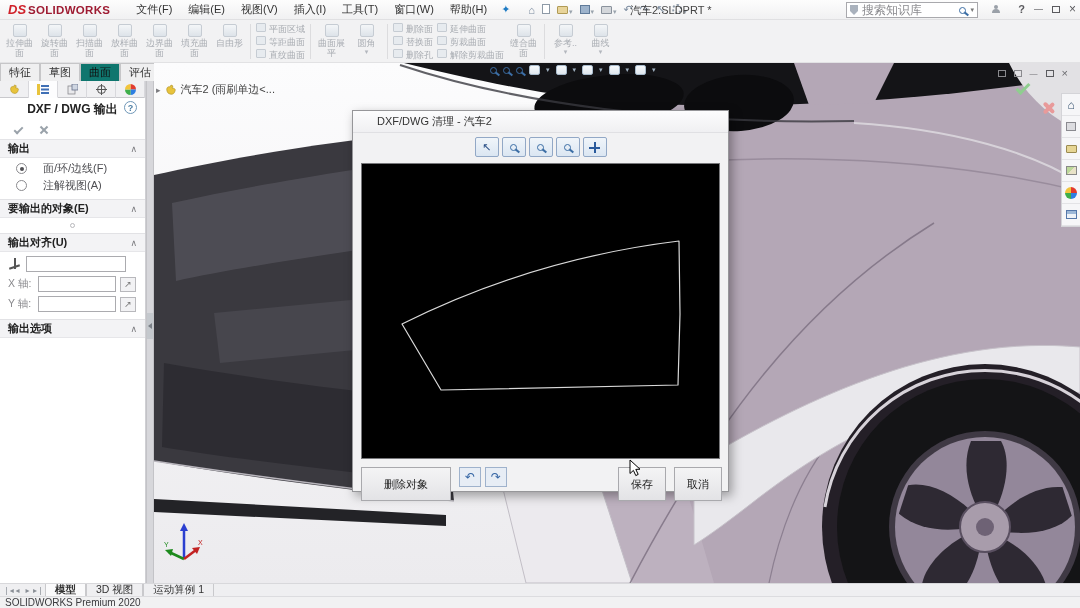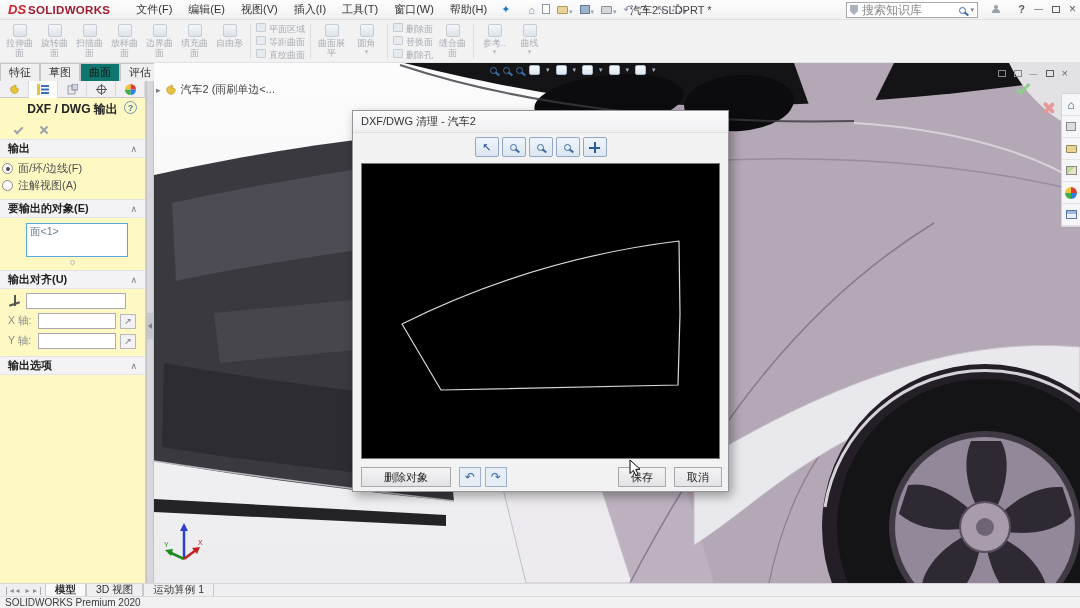--- a/index.html
+++ b/index.html
@@ -70,59 +70,59 @@
 .tp-box{width:10px;height:9px;border:1px solid #8a8a90;background:#dcdce0}
 .tp-folder{width:11px;height:8px;border:1px solid #9a8a50;background:#e6d594;border-radius:1px}
 .tp-img{width:11px;height:9px;border:1px solid #888;background:linear-gradient(135deg,#bcd89a 50%,#e8e2c8 50%)}
 .tp-table{width:11px;height:9px;border:1px solid #5577aa;background:linear-gradient(#9db8d8 3px,#eef2f8 3px)}
 #triad{position:absolute;left:10px;top:458px}
 #splitter{position:absolute;left:146px;top:81px;width:8px;height:502px;background:#d7d7db;border-left:1px solid #c3c3c7;border-right:1px solid #c3c3c7}
 #splitter .grip{position:absolute;left:0px;top:232px;width:6px;height:26px;background:#c4c8cd;display:flex;align-items:center;justify-content:center}
 #splitter .tri{width:0;height:0;border-top:3px solid transparent;border-bottom:3px solid transparent;border-right:4px solid #7a7f86}
 
 
-#leftpanel{position:absolute;left:0;top:81px;width:146px;height:502px;background:#fef9c3;border-right:1px solid #cfcfd3}
+#leftpanel{position:absolute;left:0;top:81px;width:146px;height:502px;background:#ffffff;border-right:1px solid #cfcfd3}
 #pmtabs{height:17px;display:flex;border-bottom:1px solid #c9c9cd;background:#f0f0f2}
 .pmtab{width:29px;height:17px;display:flex;align-items:center;justify-content:center;border-right:1px solid #d8d8dc}
 .pmtab.active{background:#fdfdfe;border-bottom:1px solid #fdfdfe}
 #pmtitle{height:22px;display:flex;align-items:center;justify-content:center;gap:6px;font-weight:bold;font-size:12px;color:#222;position:relative}
 #pmhelp{position:absolute;right:8px;top:3px;width:13px;height:13px;border:1px solid #6f97b8;border-radius:50%;color:#4a7da3;font-size:9px;display:flex;align-items:center;justify-content:center;font-weight:bold}
 #pmactions{height:20px;display:flex;align-items:center;gap:16px;padding-left:14px;border-bottom:1px solid #e4e4e7}
 .gck{display:inline-block;width:9px;height:5px;border-left:2px solid #9aa2aa;border-bottom:2px solid #9aa2aa;transform:rotate(-45deg)}
 .gx{position:relative;display:inline-block;width:9px;height:9px}
 .gx::before,.gx::after{content:"";position:absolute;left:4px;top:0;width:2px;height:10px;background:#9aa2aa}
 .gx::before{transform:rotate(45deg)}.gx::after{transform:rotate(-45deg)}
 .sechead{height:18px;display:flex;align-items:center;justify-content:space-between;padding:0 8px;font-weight:bold;color:#222;background:#f3f3f5;border-bottom:1px solid #e6e6e9}
 .sechead .chev{font-weight:normal;color:#7a7a7e;font-size:9px}
 .secbody{padding:2px 0 5px 0;border-bottom:1px solid #e2e2e5}
-.radiorow{display:flex;align-items:center;gap:5px;height:17px;padding-left:2px;color:#4e4e52}
+.radiorow{display:flex;align-items:center;gap:16px;height:17px;padding-left:16px;color:#4e4e52}
 .radio{width:11px;height:11px;border:1px solid #8a8a8e;border-radius:50%;background:#fff;position:relative;flex:none}
 .radio.sel::after{content:"";position:absolute;left:2.5px;top:2.5px;width:4px;height:4px;border-radius:50%;background:#4f4f53}
 #selbox{margin:3px 0 0 26px;width:102px;height:34px;background:#fff;border:1.5px solid #5aa7dc;padding:1px 3px;color:#6b7e90;font-size:10.5px}
 .grip-dot{width:5px;height:5px;border:1px solid #b8b8bc;border-radius:50%;margin:3px auto 0 auto}
 .alnrow{display:flex;align-items:center;gap:4px;height:20px;padding-left:8px}
 .alnrow .lbl{width:26px;color:#8a8a8e;font-size:10.5px}
 .pminput{width:78px;height:16px;background:#fff;border:1px solid #ababaf}
 .pminput.wide{width:100px}
 .axbtn{width:16px;height:15px;border:1px solid #b8b8bc;background:#f2f2f4;color:#777;font-size:9px;display:flex;align-items:center;justify-content:center}
 .csicon{width:14px;height:14px;position:relative;flex:none}
 .csicon::before{content:"";position:absolute;left:6px;top:1px;width:2px;height:11px;background:#555}
 .csicon::after{content:"";position:absolute;left:1px;top:9px;width:11px;height:2px;background:#555;transform:rotate(-18deg)}
 
 
 #dialog{position:absolute;left:352px;top:110px;width:377px;height:382px;background:#f2f2f3;border:1px solid #969699;box-shadow:3px 4px 10px rgba(0,0,0,.35)}
-#dlg-title{height:22px;display:flex;align-items:center;padding-left:8px;background:linear-gradient(#fcfcfd,#f0f0f2);border-bottom:1px solid #e0e0e3;color:#333}
+#dlg-title{height:22px;display:flex;align-items:center;padding-left:24px;background:linear-gradient(#fcfcfd,#f0f0f2);border-bottom:1px solid #e0e0e3;color:#333}
 #dlg-toolbar{height:28px;display:flex;align-items:center;justify-content:center;gap:3px}
 .dbtn{width:24px;height:20px;border:1px solid #92a8c6;background:linear-gradient(#f0f5fa,#dbe6f2);border-radius:2px;display:flex;align-items:center;justify-content:center;color:#2a4f86;font-size:11px}
 .pan{position:relative;width:11px;height:11px}
 .pan::before{content:"";position:absolute;left:5px;top:0;width:2px;height:11px;background:#2a5a9c}
 .pan::after{content:"";position:absolute;left:0;top:5px;width:11px;height:2px;background:#2a5a9c}
 #dlg-canvas{position:absolute;left:8px;top:52px;width:359px;height:296px;background:#000;border:1px solid #77777a}
 #dlg-buttons{position:absolute;left:0;top:356px;width:377px;height:20px}
-.wbtn{position:absolute;height:20px;border:1px solid #a9a9ad;background:linear-gradient(#f4f4f5,#e3e3e6);color:#222;font-size:11px;display:flex;align-items:center;justify-content:center}
+.wbtn{position:absolute;height:34px;border:1px solid #a9a9ad;background:linear-gradient(#f4f4f5,#e3e3e6);color:#222;font-size:11px;display:flex;align-items:center;justify-content:center}
 .sqbtn{position:absolute;width:22px;height:20px;border:1px solid #9fb2cc;background:#e7edf5;color:#3465a4;font-size:12px;display:flex;align-items:center;justify-content:center}
 #cursor{position:absolute;left:276px;top:348px;z-index:5}
 
 
 #doctabs{position:absolute;left:0;top:583px;width:1080px;height:13px;background:#efeff1;border-top:1px solid #d8d8db;display:flex;align-items:stretch}
 .navbtns{display:flex;align-items:center;gap:1px;padding:0 3px;color:#8a8f96;font-size:8px}
 .navbtns span{width:9px;text-align:center}
 .dtab{display:flex;align-items:center;padding:0 9px;font-size:10.5px;color:#333;border-left:1px solid #c9c9cc;border-right:1px solid #c9c9cc;background:#efeff1;white-space:nowrap}
 .dtab.active{background:#fafafb;font-weight:bold}
 #statusbar{position:absolute;left:0;top:596px;width:1080px;height:12px;background:#f1f1f2;border-top:1px solid #dcdcdf;display:flex;align-items:center;font-size:10px;color:#3a3a3e;padding:0 5px}
@@ -238,20 +238,34 @@
         <span class="sic"></span>
         <span>删除面</span>
       </div>
     <div class="rsi">
         <span class="sic"></span>
         <span>替换面</span>
       </div>
     <div class="rsi">
         <span class="sic"></span>
         <span>删除孔</span>
+      </div>
+  </div>
+  <div class="rstackcol">
+    <div class="rsi">
+        <span class="sic"></span>
+        <span>延伸曲面</span>
+      </div>
+    <div class="rsi">
+        <span class="sic"></span>
+        <span>剪裁曲面</span>
+      </div>
+    <div class="rsi">
+        <span class="sic"></span>
+        <span>解除剪裁曲面</span>
       </div>
   </div>
   <div class="rbig">
       <span class="ric"></span>
       <span class="rlbl">缝合曲面</span>
     </div>
   <div class="rsep"></div>
   <div class="rbig">
       <span class="ric"></span>
       <span class="rlbl">参考..</span>
@@ -466,23 +480,20 @@
       <span class="radio"></span>
       <span>注解视图(A)</span>
     </div>
   </div>
 
   <div class="sechead">
     <span>要输出的对象(E)</span>
     <span class="chev">∧</span>
   </div>
   <div class="secbody">
-    <div id="selbox">
-      <span>面&lt;1&gt;</span>
-    </div>
     <div class="grip-dot"></div>
   </div>
 
   <div class="sechead">
     <span>输出对齐(U)</span>
     <span class="chev">∧</span>
   </div>
   <div class="secbody">
     <div class="alnrow">
       <span class="csicon"></span>

